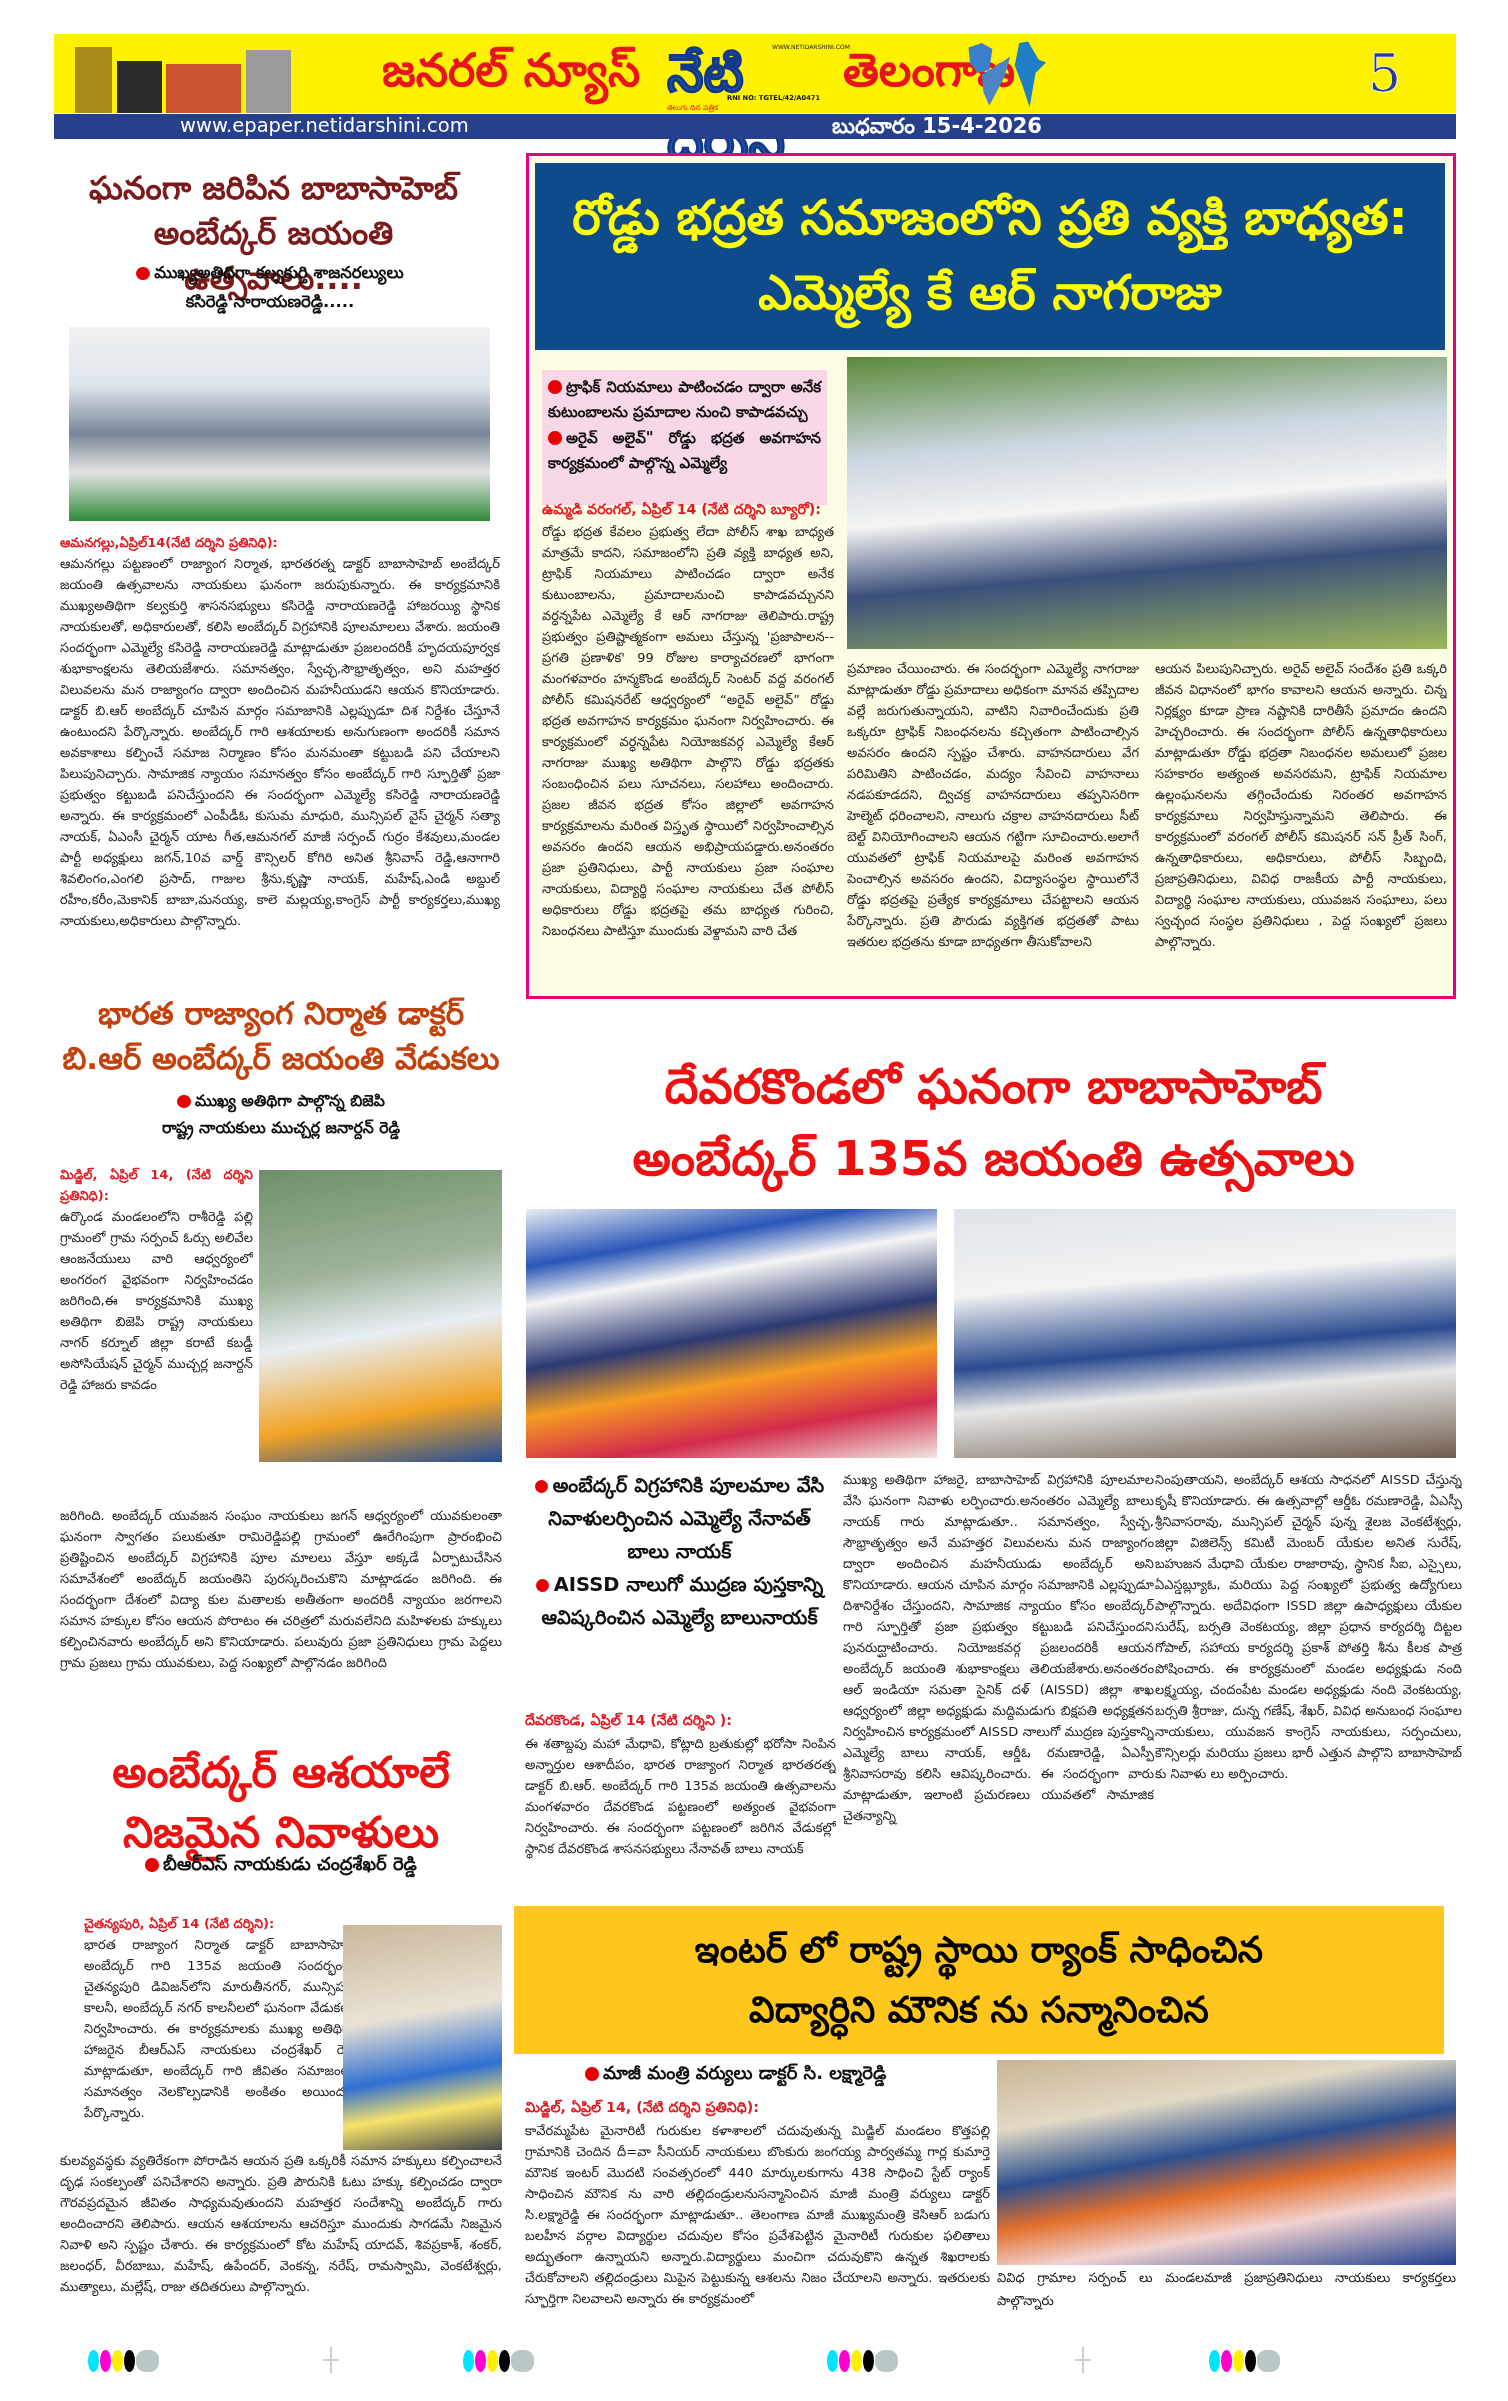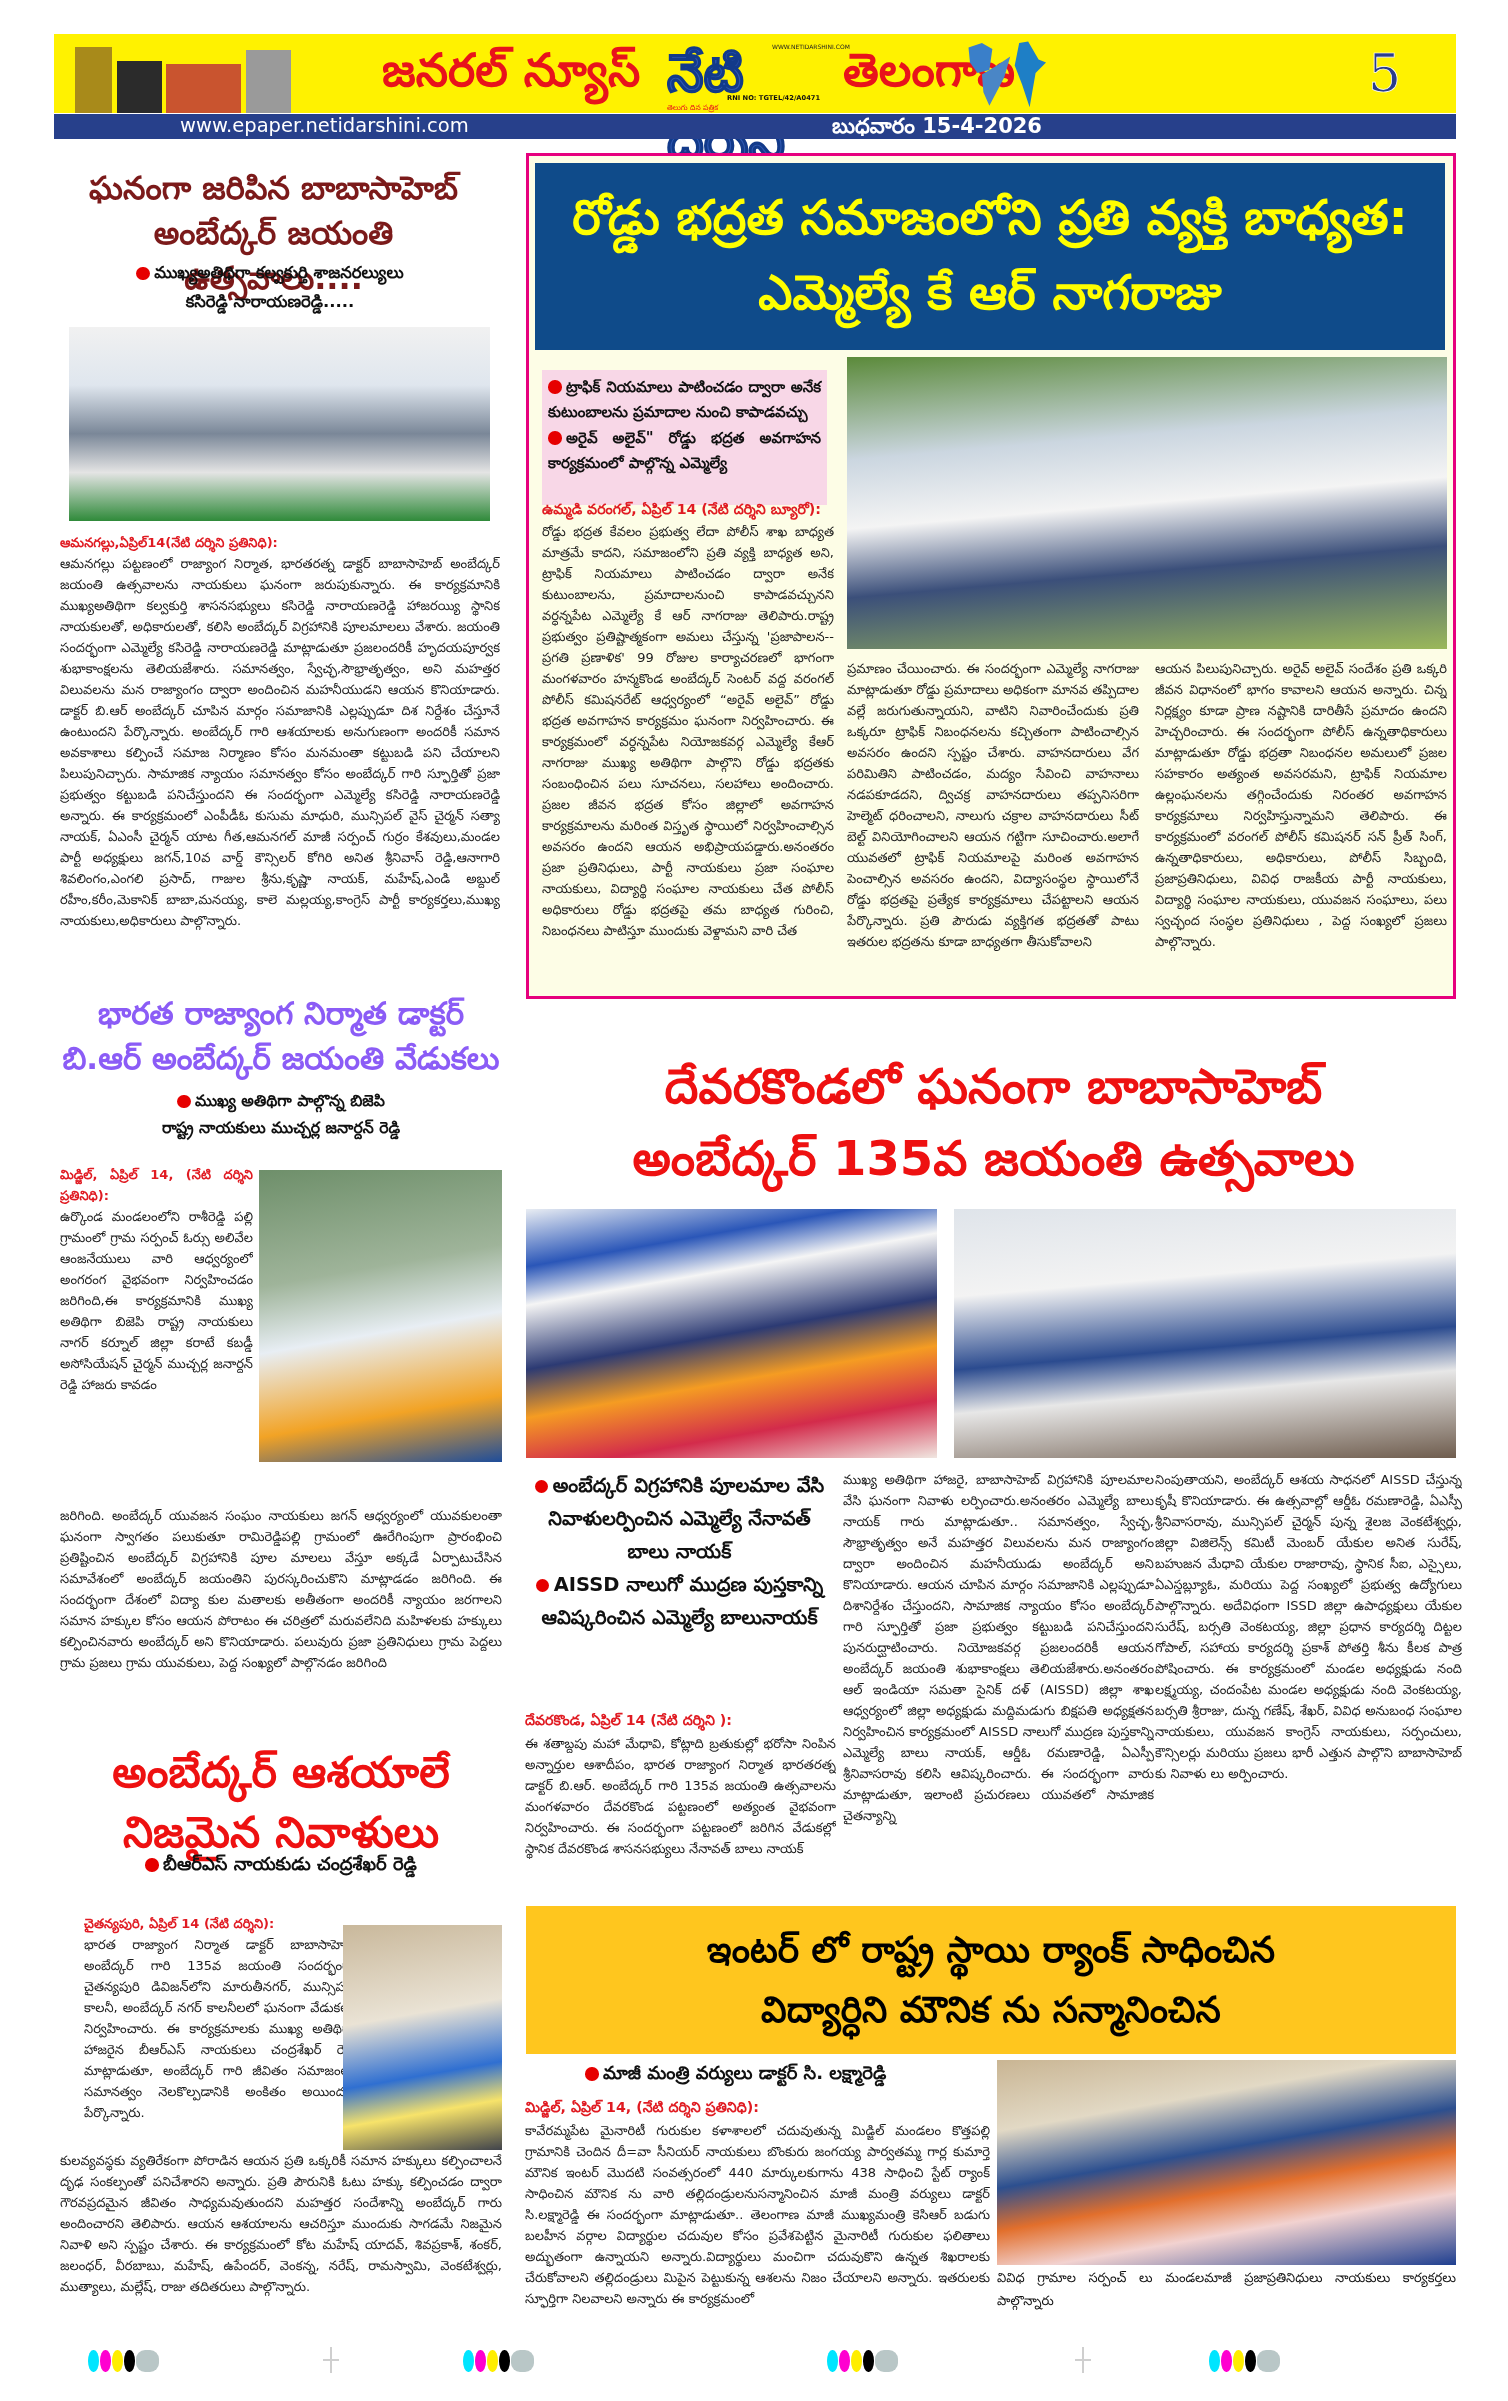--- a/index.html
+++ b/index.html
@@ -29,21 +29,21 @@
   .bullet { display: inline-block; width: 13.5px; height: 13.5px; border-radius: 50%; background: #e60000; margin-right: 4.5px; vertical-align: middle; }
   .photo { background: linear-gradient(160deg, #e8ecf0 0%, #9aa3ad 40%, #6b5a4a 70%, #d8d0c8 100%); overflow: hidden; }
 
   
   .a1-head { left: 60px; top: 166px; width: 427px; text-align: center; font-size: 32px; line-height: 45px; font-weight: bold; color: #7b1a1a; }
   .a1-sub { left: 75px; top: 259px; width: 390px; text-align: center; font-size: 16.5px; line-height: 28.5px; font-weight: bold; }
   .a1-photo { left: 69px; top: 327px; width: 421px; height: 194px; background: linear-gradient(180deg,#f1f1f1 0%,#dfe6ee 30%,#7a8798 55%,#e4e4e4 75%,#2f8a3a 100%); }
   .a1-body { left: 60px; top: 532px; width: 440px; }
 
   
-  .a2-head { left: 60px; top: 991px; width: 442px; text-align: center; font-size: 31px; line-height: 45px; font-weight: bold; color: #8b5cf6; }
+  .a2-head { left: 60px; top: 991px; width: 442px; text-align: center; font-size: 31px; line-height: 45px; font-weight: bold; color: #c2410c; }
   .a2-sub { left: 75px; top: 1087px; width: 412px; text-align: center; font-size: 15.7px; line-height: 27px; font-weight: bold; }
   .a2-photo { left: 259px; top: 1170px; width: 243px; height: 292px; background: linear-gradient(170deg,#6e8f6a 0%,#9fb49a 35%,#e8eef4 55%,#f2a325 80%,#1e4d9b 100%); }
   .a2-body-narrow { left: 60px; top: 1164px; width: 193px; }
   .a2-body-wide { left: 60px; top: 1505px; width: 442px; }
 
   
   .a3-head { left: 60px; top: 1742px; width: 442px; text-align: center; font-size: 43px; line-height: 60px; font-weight: bold; color: #ee1111; }
   .a3-sub { left: 75px; top: 1853px; width: 412px; text-align: center; font-size: 18px; font-weight: bold; }
   .a3-photo { left: 343px; top: 1925px; width: 159px; height: 225px; background: linear-gradient(170deg,#c9b89b 0%,#eae3d5 40%,#2f6fd1 65%,#f7e36a 80%,#40434b 100%); }
   .a3-body-narrow { left: 60px; top: 1913px; width: 270px; margin-left: 24px; }
@@ -63,21 +63,21 @@
   .dk-head { left: 525px; top: 1050px; width: 937px; text-align: center; font-size: 48px; line-height: 72px; font-weight: bold; color: #ee1111; }
   .dk-photo1 { left: 526px; top: 1209px; width: 411px; height: 249px; background: linear-gradient(170deg,#e9edf3 0%,#2a56b8 18%,#f5f5f5 30%,#2c3a73 50%,#f59c22 65%,#d32b4b 82%,#f0e6e0 100%); }
   .dk-photo2 { left: 954px; top: 1209px; width: 502px; height: 249px; background: linear-gradient(175deg,#dfe4ea 0%,#f3f3f3 30%,#2b4b8f 55%,#e7e7e7 70%,#6f5d4e 100%); }
   .dk-bullets { left: 526px; top: 1469px; width: 307px; font-size: 19.5px; line-height: 33px; font-weight: bold; }
   .dk-dateline { left: 525px; top: 1712px; width: 311px; font-size: 14.2px; }
   .dk-c1 { left: 525px; top: 1733px; width: 311px; }
   .dk-c2 { left: 843px; top: 1469px; width: 311px; }
   .dk-c3 { left: 1155px; top: 1469px; width: 307px; }
 
   
-  .int-box { left: 526px; top: 1906px; width: 930px; height: 148px; background: #ffc61e; font-size: 36px; line-height: 60px; font-weight: bold; text-align: center; padding-top: 13.5px; color: #000; }
+  .int-box { left: 514px; top: 1906px; width: 930px; height: 148px; background: #ffc61e; font-size: 36px; line-height: 60px; font-weight: bold; text-align: center; padding-top: 13.5px; color: #000; }
   .int-sub { left: 585px; top: 2062px; font-size: 18px; font-weight: bold; }
   .int-photo { left: 997px; top: 2060px; width: 459px; height: 205px; background: linear-gradient(170deg,#c9b593 0%,#e2d9c5 25%,#2c4f8f 45%,#e26f2c 60%,#f2d2d0 75%,#1f3f90 100%); }
   .int-dateline { left: 525px; top: 2099px; width: 465px; font-size: 14.2px; }
   .int-body { left: 525px; top: 2120px; width: 465px; }
   .int-caption { left: 997px; top: 2267px; width: 459px; font-size: 13px; line-height: 22.5px; text-align: justify; }
 
   
   .regs { top: 2348px; height: 25.5px; display: flex; gap: 1.5px; align-items: center; }
   .dot { width: 10.5px; height: 22.5px; border-radius: 50%; }
   .dot.big { width: 22.5px; height: 22.5px; border-radius: 40%; background: #b9c7c7; }

